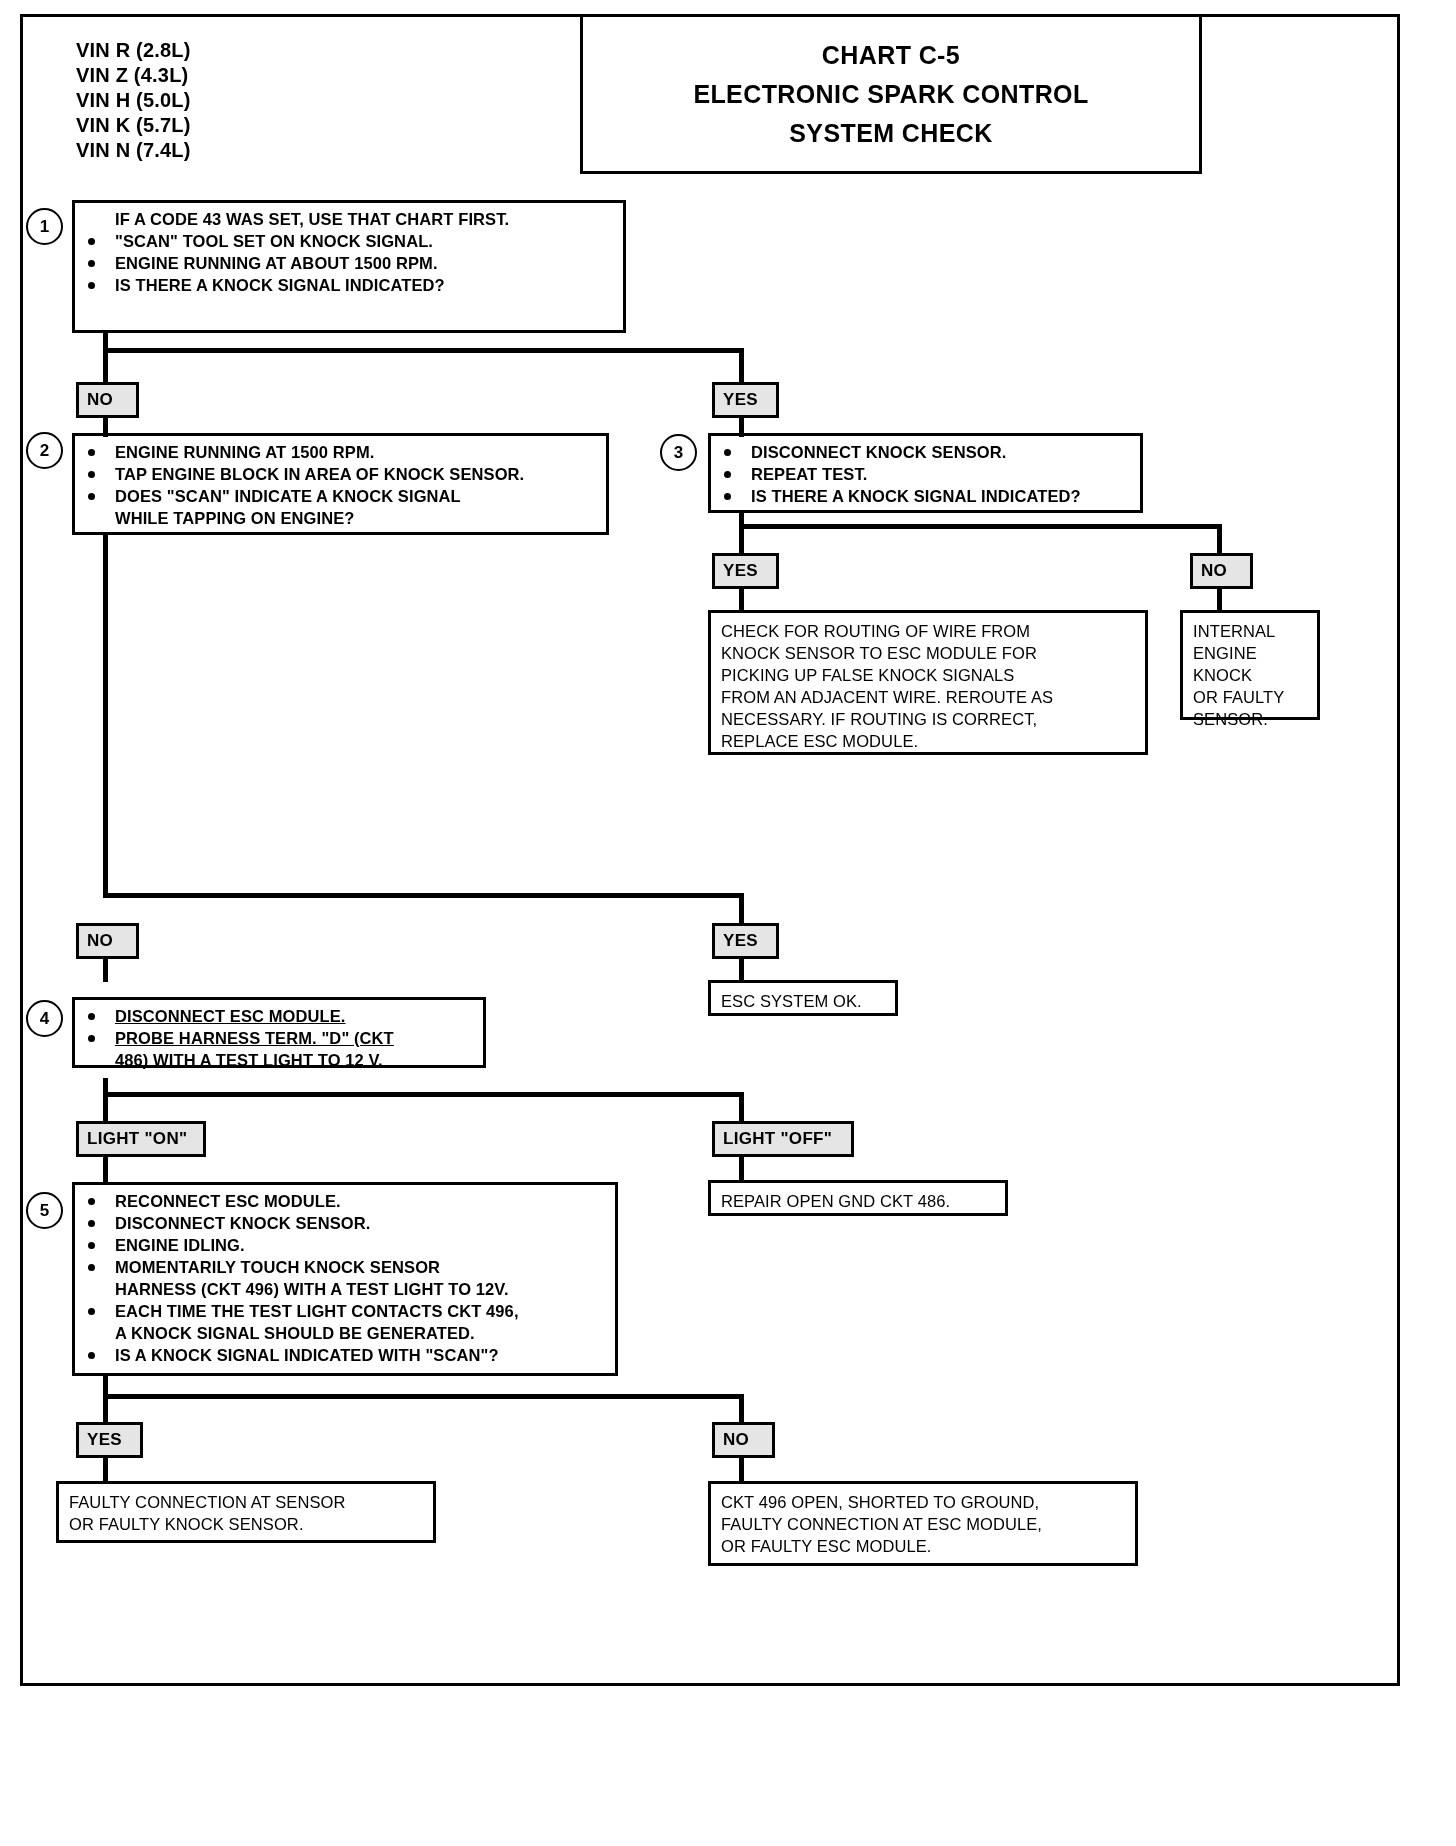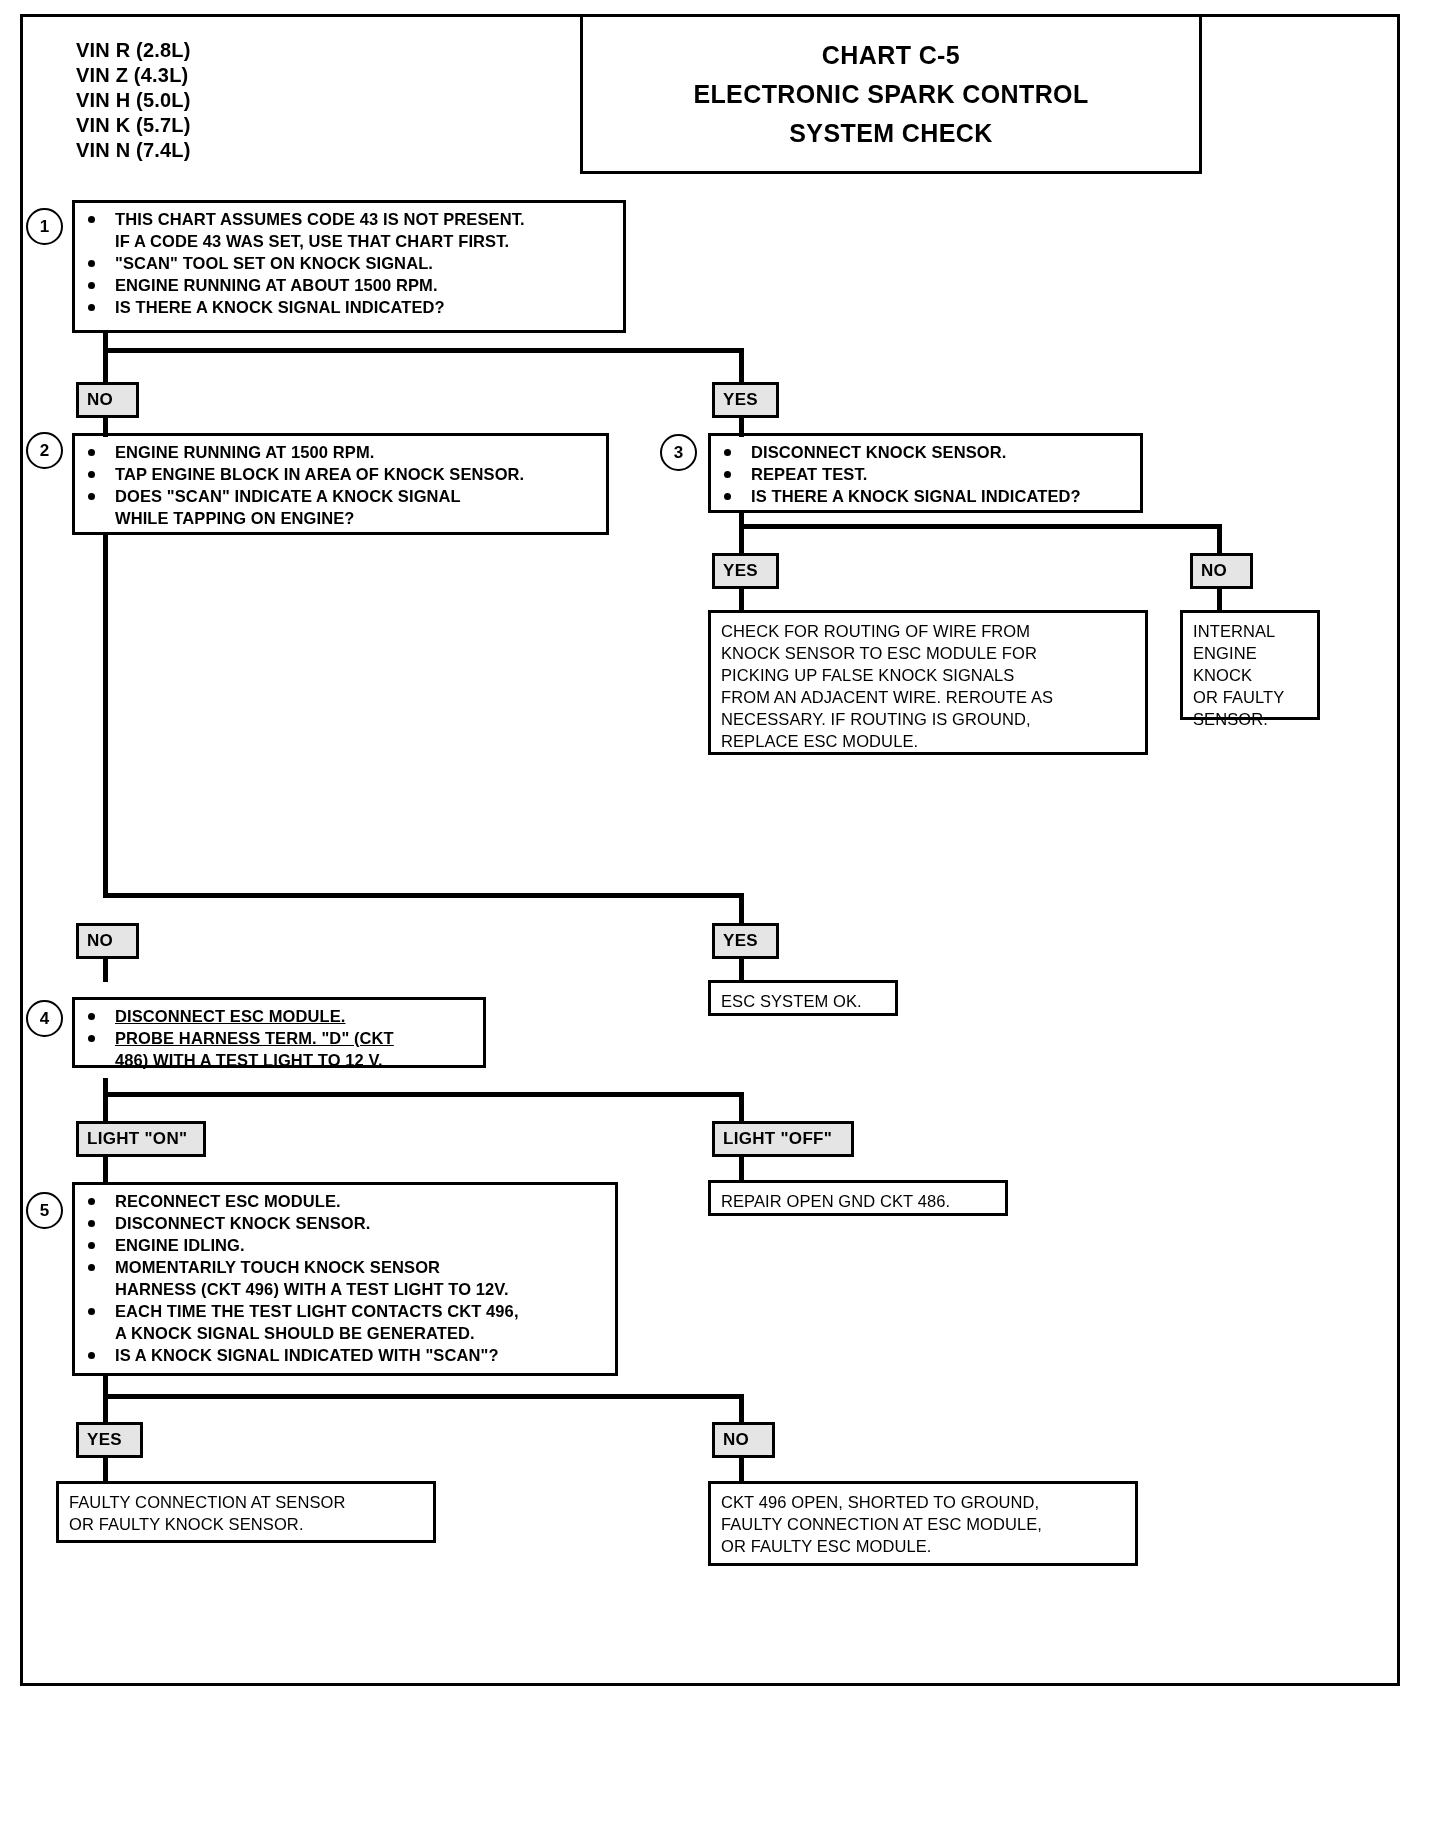--- a/index.html
+++ b/index.html
@@ -60,21 +60,20 @@
 
   <div class="title-block">
     <div class="title-line">CHART C-5</div>
     <div class="title-line">ELECTRONIC SPARK CONTROL</div>
     <div class="title-line">SYSTEM CHECK</div>
   </div>
 
   <div class="step-num" style="left:26px;top:208px;">1</div>
   <div class="box step-box" style="left:72px;top:200px;width:554px;height:133px;">
     <ul class="bullets">
-      <li><span class="dot"></span><span>THIS CHART ASSUMES CODE 43 IS NOT PRESENT.</span></li>
       <li class="cont"><span>IF A CODE 43 WAS SET, USE THAT CHART FIRST.</span></li>
       <li><span class="dot"></span><span>"SCAN" TOOL SET ON KNOCK SIGNAL.</span></li>
       <li><span class="dot"></span><span>ENGINE RUNNING AT ABOUT 1500 RPM.</span></li>
       <li><span class="dot"></span><span>IS THERE A KNOCK SIGNAL INDICATED?</span></li>
     </ul>
   </div>
 
   <div class="ln vl" style="left:103px;top:333px;height:18px;"></div>
   <div class="ln hl" style="left:103px;top:348px;width:641px;"></div>
   <div class="ln vl" style="left:739px;top:348px;height:37px;"></div>
@@ -114,21 +113,21 @@
   <div class="label-box" style="left:1190px;top:553px;width:63px;">NO</div>
 
   <div class="ln vl" style="left:739px;top:589px;height:23px;"></div>
   <div class="ln vl" style="left:1217px;top:589px;height:23px;"></div>
 
   <div class="box plain-box" style="left:708px;top:610px;width:440px;height:145px;">
     <div class="plain-text">CHECK FOR ROUTING OF WIRE FROM</div>
     <div class="plain-text">KNOCK SENSOR TO ESC MODULE FOR</div>
     <div class="plain-text">PICKING UP FALSE KNOCK SIGNALS</div>
     <div class="plain-text">FROM AN ADJACENT WIRE.  REROUTE AS</div>
-    <div class="plain-text">NECESSARY.  IF ROUTING IS GROUND,</div>
+    <div class="plain-text">NECESSARY.  IF ROUTING IS CORRECT,</div>
     <div class="plain-text">REPLACE ESC MODULE.</div>
   </div>
 
   <div class="box plain-box" style="left:1180px;top:610px;width:140px;height:110px;">
     <div class="plain-text">INTERNAL</div>
     <div class="plain-text">ENGINE KNOCK</div>
     <div class="plain-text">OR FAULTY</div>
     <div class="plain-text">SENSOR.</div>
   </div>
 

